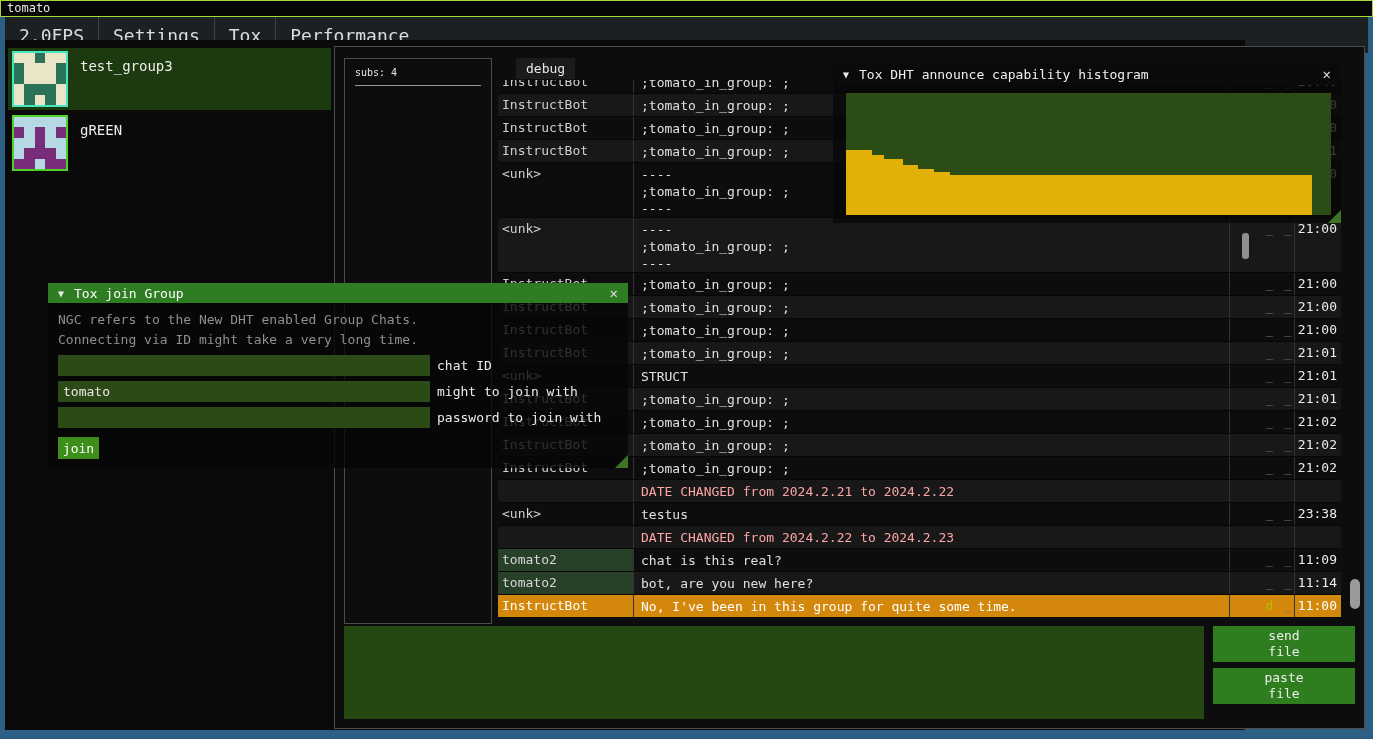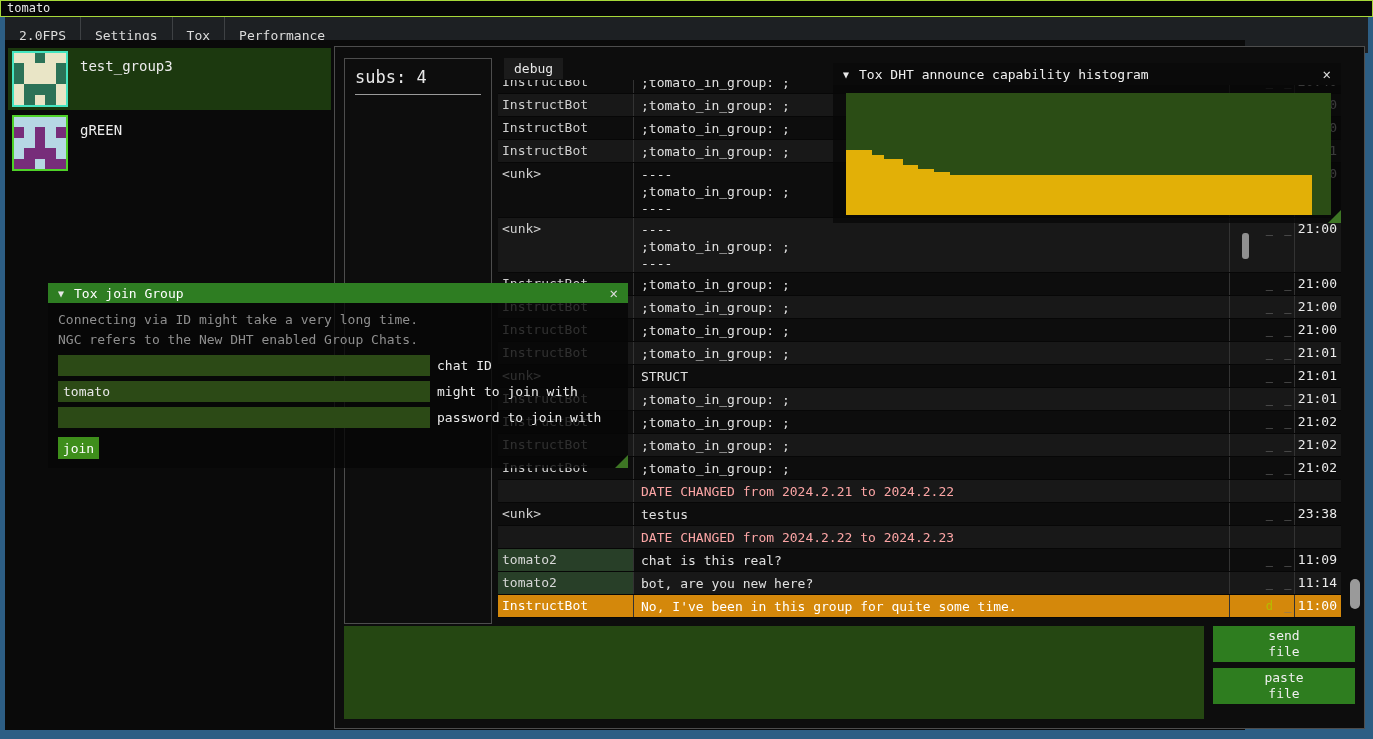--- a/index.html
+++ b/index.html
@@ -11,47 +11,47 @@
   }
   .window { position:absolute; inset:0; }
 
   
   .titlebar { position:absolute; left:0; top:0; width:1373px; height:17px;
     background:#060606; border:1px solid #a6d839; font-size:12px; line-height:14px;
     padding-left:6px; color:#e8e8e8; }
 
   
   .menubar { position:absolute; left:5px; top:17px; width:1363px; height:36px;
-    background:#1d2023; display:flex; align-items:stretch; font-size:13px; color:#dcdcdc; }
+    background:#1d2023; display:flex; align-items:stretch; font-size:18px; color:#dcdcdc; }
   .menu-item { padding:0 14px; display:flex; align-items:center; }
   .menu-sep { width:1px; background:#3e4144; }
 
   .content { position:absolute; left:5px; top:40px; width:1240px; height:690px; background:#0a0a0a; }
 
   
   .groups { position:absolute; left:3px; top:8px; width:323px; }
   .group-item { width:323px; height:62px; display:flex; margin-bottom:2px; }
   .group-item.selected { background:#1c390f; }
   .avatar { width:56px; height:56px; margin:3px 4px; display:grid;
     grid-template-columns:repeat(5,1fr); grid-template-rows:repeat(5,1fr); }
   .group-name { margin:10px 0 0 8px; font-size:14px; color:#ececec; }
 
   
   .main-panel { position:absolute; left:329px; top:6px; width:1031px; height:683px;
     border:1px solid #4d4d4d; background:#0d0d0d; }
 
   .members { position:absolute; left:9px; top:11px; width:148px; height:566px;
-    border:1px solid #4d4d4d; padding:8px 0 16px 10px; font-size:17px; }
+    border:1px solid #4d4d4d; padding:8px 0 16px 10px; font-size:10px; }
   .members-header { color:#e8e8e8; }
   .members-sep { width:126px; height:1px; background:#9a9a9a; margin:7px 0 6px 0; }
   .member { line-height:20px; color:#e2e2e2; white-space:nowrap; }
 
   .chat { position:absolute; left:163px; top:11px; width:863px; height:566px; }
   .tabbar { height:22px; }
-  .tab { display:inline-block; margin-left:6px; padding:3px 10px; background:#1b1b1b;
+  .tab { display:inline-block; margin-left:18px; padding:3px 10px; background:#1b1b1b;
     font-size:13px; color:#e8e8e8; }
   .rows { position:absolute; left:0; top:22px; width:843px; height:544px; overflow:hidden; font-size:13px; }
   .row { display:flex; width:843px; height:23px; border-bottom:1px solid #070707; }
   .row.dark  { background:#0d0d0d; }
   .row.light { background:#181818; }
   .row.tall  { height:55px; }
   .row.highlight { background:#d4880b; }
   .cell-name { width:141px; padding:3px 0 0 4px; border-right:1px solid #333; color:#cfcfcf;
     overflow:hidden; white-space:nowrap; }
   .cell-msg  { width:618px; padding:3px 0 0 7px; border-right:1px solid #333; color:#e0e0e0;
@@ -402,22 +402,22 @@
     <div class="grip"></div>
   </div>
 
   <div class="join-dialog">
     <div class="join-titlebar">
       <span class="win-arrow">▼</span>
       <span>Tox join Group</span>
       <span class="win-close">✕</span>
     </div>
     <div class="join-hints">
+      <div>NGC refers to the New DHT enabled Group Chats.</div>
       <div>Connecting via ID might take a very long time.</div>
-      <div>NGC refers to the New DHT enabled Group Chats.</div>
     </div>
     <div id="joinfields">
         <div class="join-field">
           <input type="text" style="">
           <label>chat ID</label>
         </div>
         <div class="join-field">
           <input type="text" value="tomato" style="">
           <label>might to join with</label>
         </div>

